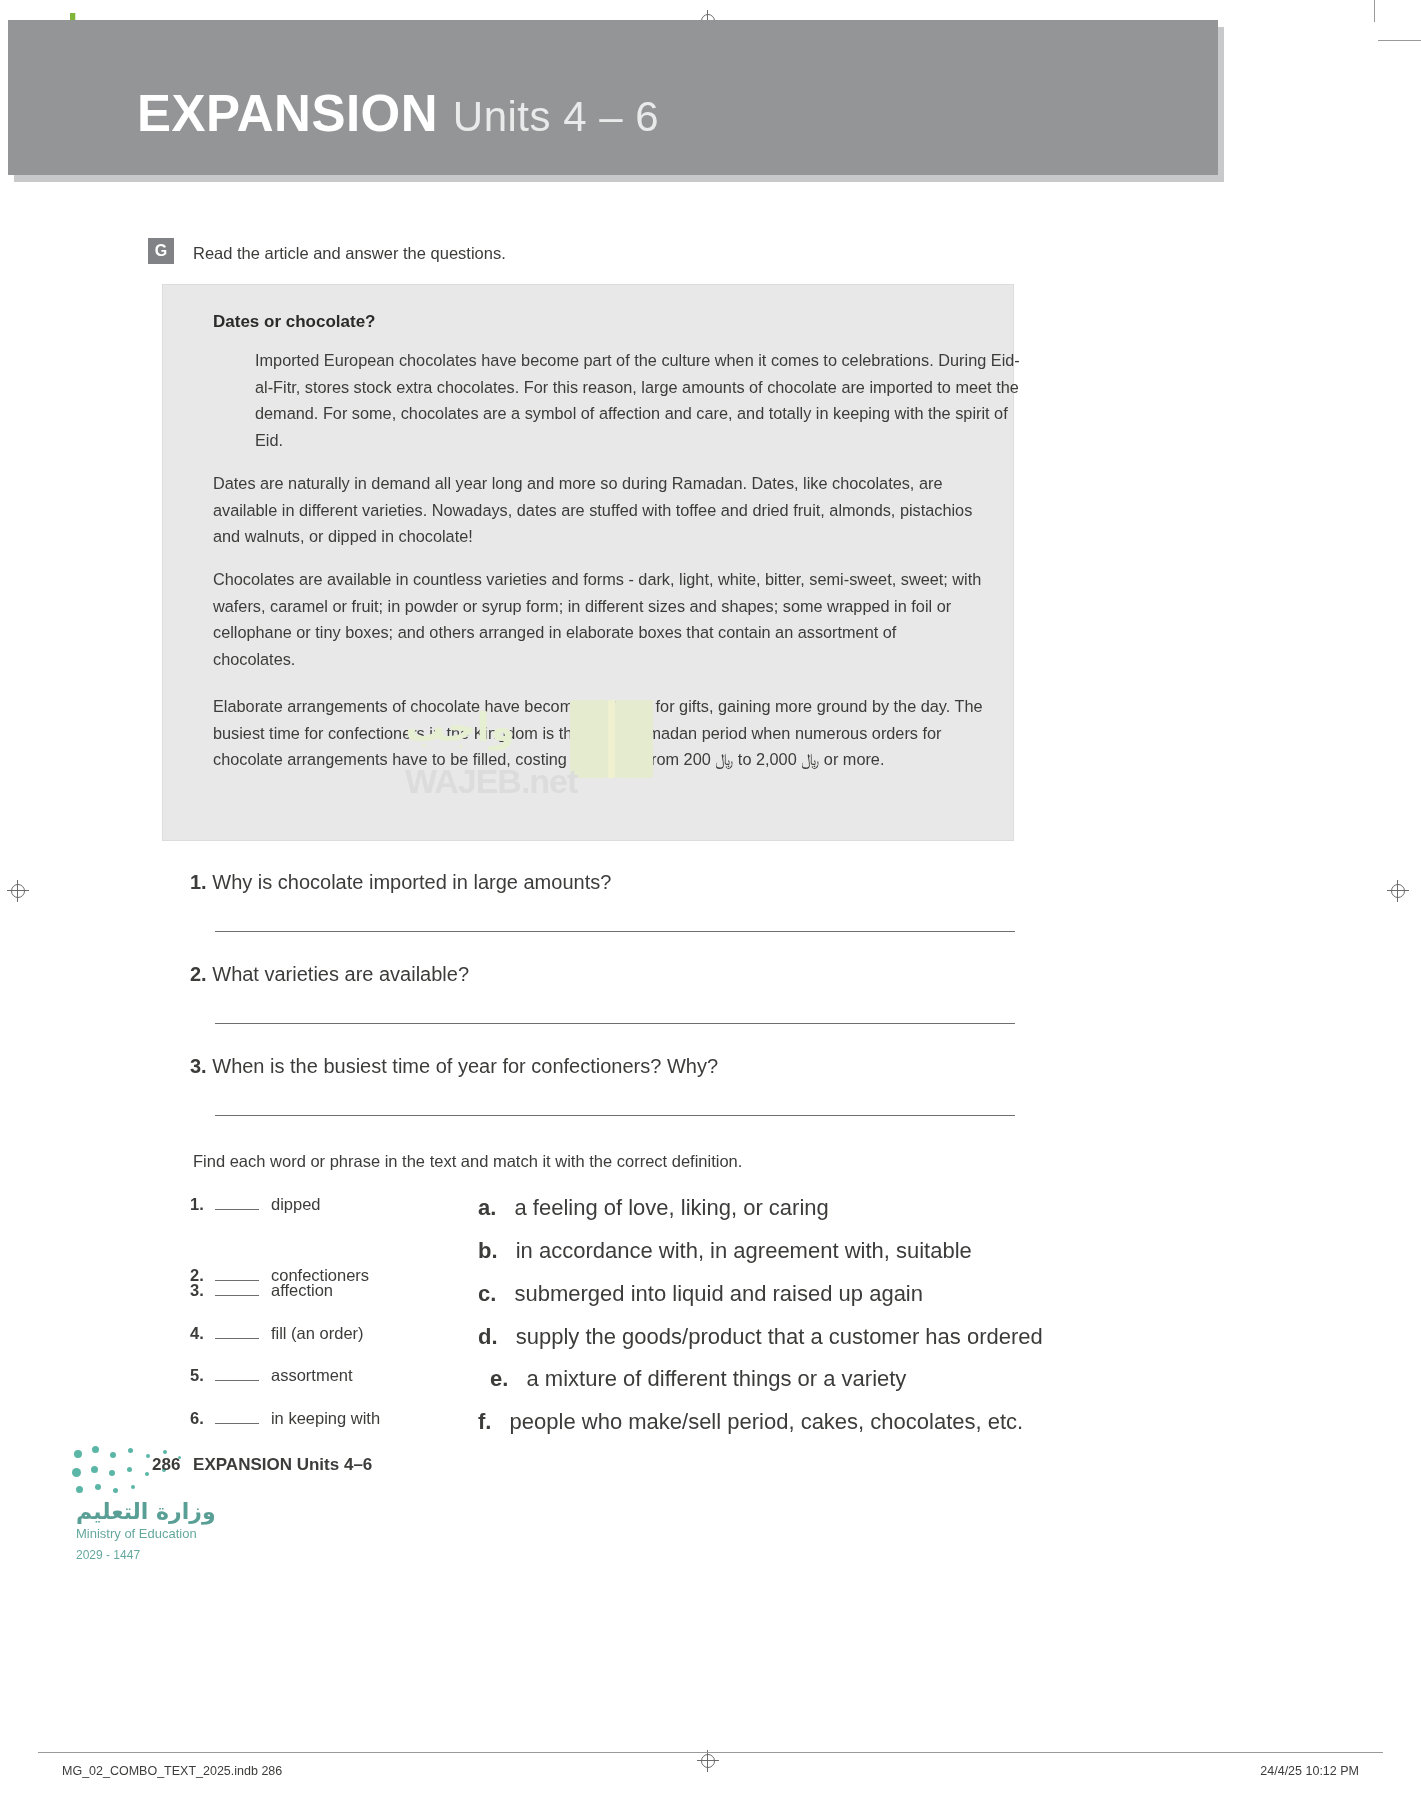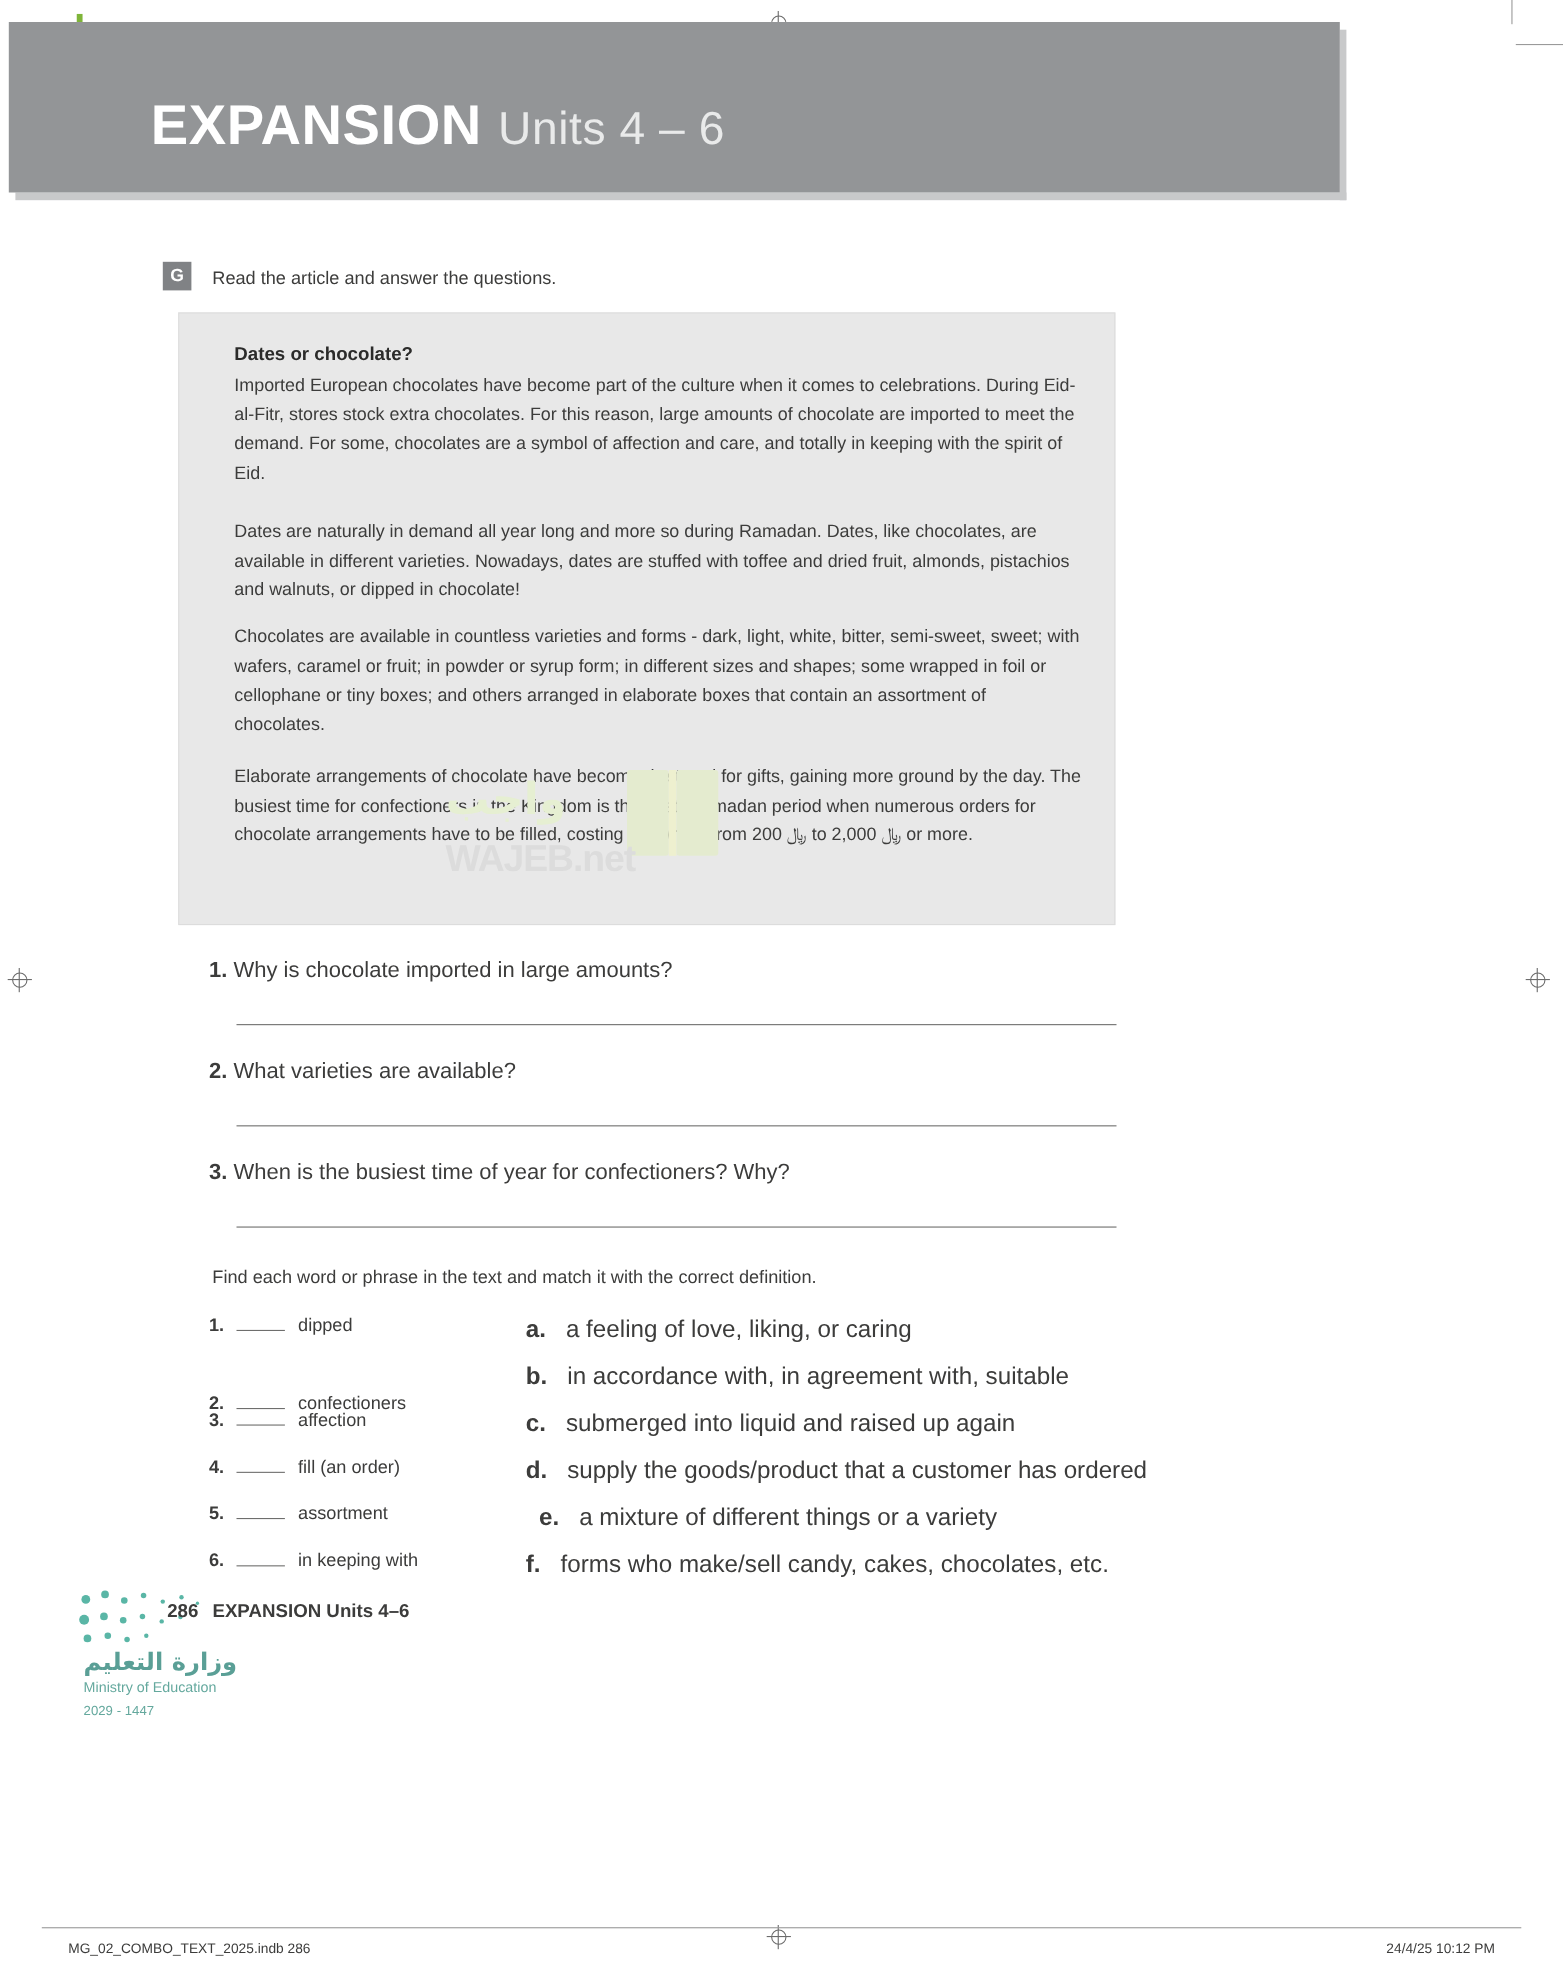--- a/index.html
+++ b/index.html
@@ -122,21 +122,21 @@
     border:1px solid #dcdcdc;
   }
   .read-title {
     position:absolute; left:50px; top:27px;
     font-size:17px; font-weight:bold; color:#2b2b2a;
   }
   .read-p {
     position:absolute; left:50px; width:770px;
     font-size:16.3px; line-height:26.5px; color:#3c3c3b;
   }
-  .read-p.p1 { top:52px; }
+  .read-p.p1 { top:62px;margin-left:42px; }
   .read-p.p2 { top:185px; }
   .read-p.p3 { top:281px; }
   .read-p.p4 { top:408px; }
 
   
   .wm {
     position:absolute; left:405px; top:700px;
     width:300px; height:150px;
     pointer-events:none;
   }
@@ -347,21 +347,21 @@
   <div class="ditem" style="left:478px; top:1324px;">
     <span class="dl">d.</span>
     <span>supply the goods/product that a customer has ordered</span>
   </div>
   <div class="ditem" style="left:478px; top:1366px;margin-left:12px;">
     <span class="dl">e.</span>
     <span>a mixture of different things or a variety</span>
   </div>
   <div class="ditem" style="left:478px; top:1409px;">
     <span class="dl">f.</span>
-    <span>forms who make/sell candy, cakes, chocolates, etc.</span>
+    <span>people who make/sell period, cakes, chocolates, etc.</span>
   </div>
 
   <div class="ministry">
     <div class="dots">
       <div class="dot" style="left:4px;  top:6px;  width:8px; height:8px;"></div>
       <div class="dot" style="left:22px; top:2px;  width:7px; height:7px;"></div>
       <div class="dot" style="left:40px; top:8px;  width:6px; height:6px;"></div>
       <div class="dot" style="left:58px; top:4px;  width:5px; height:5px;"></div>
       <div class="dot" style="left:76px; top:10px; width:4px; height:4px;"></div>
       <div class="dot" style="left:93px; top:6px;  width:4px; height:4px;"></div>

